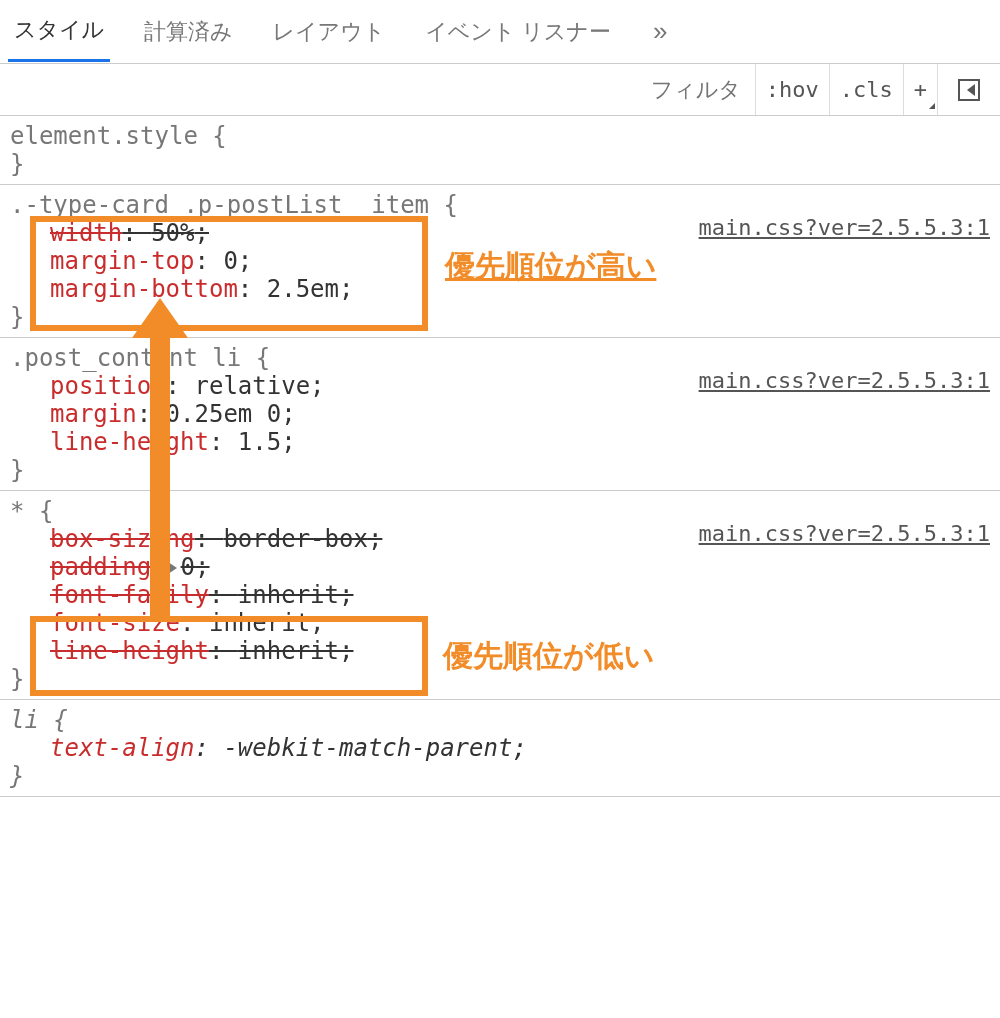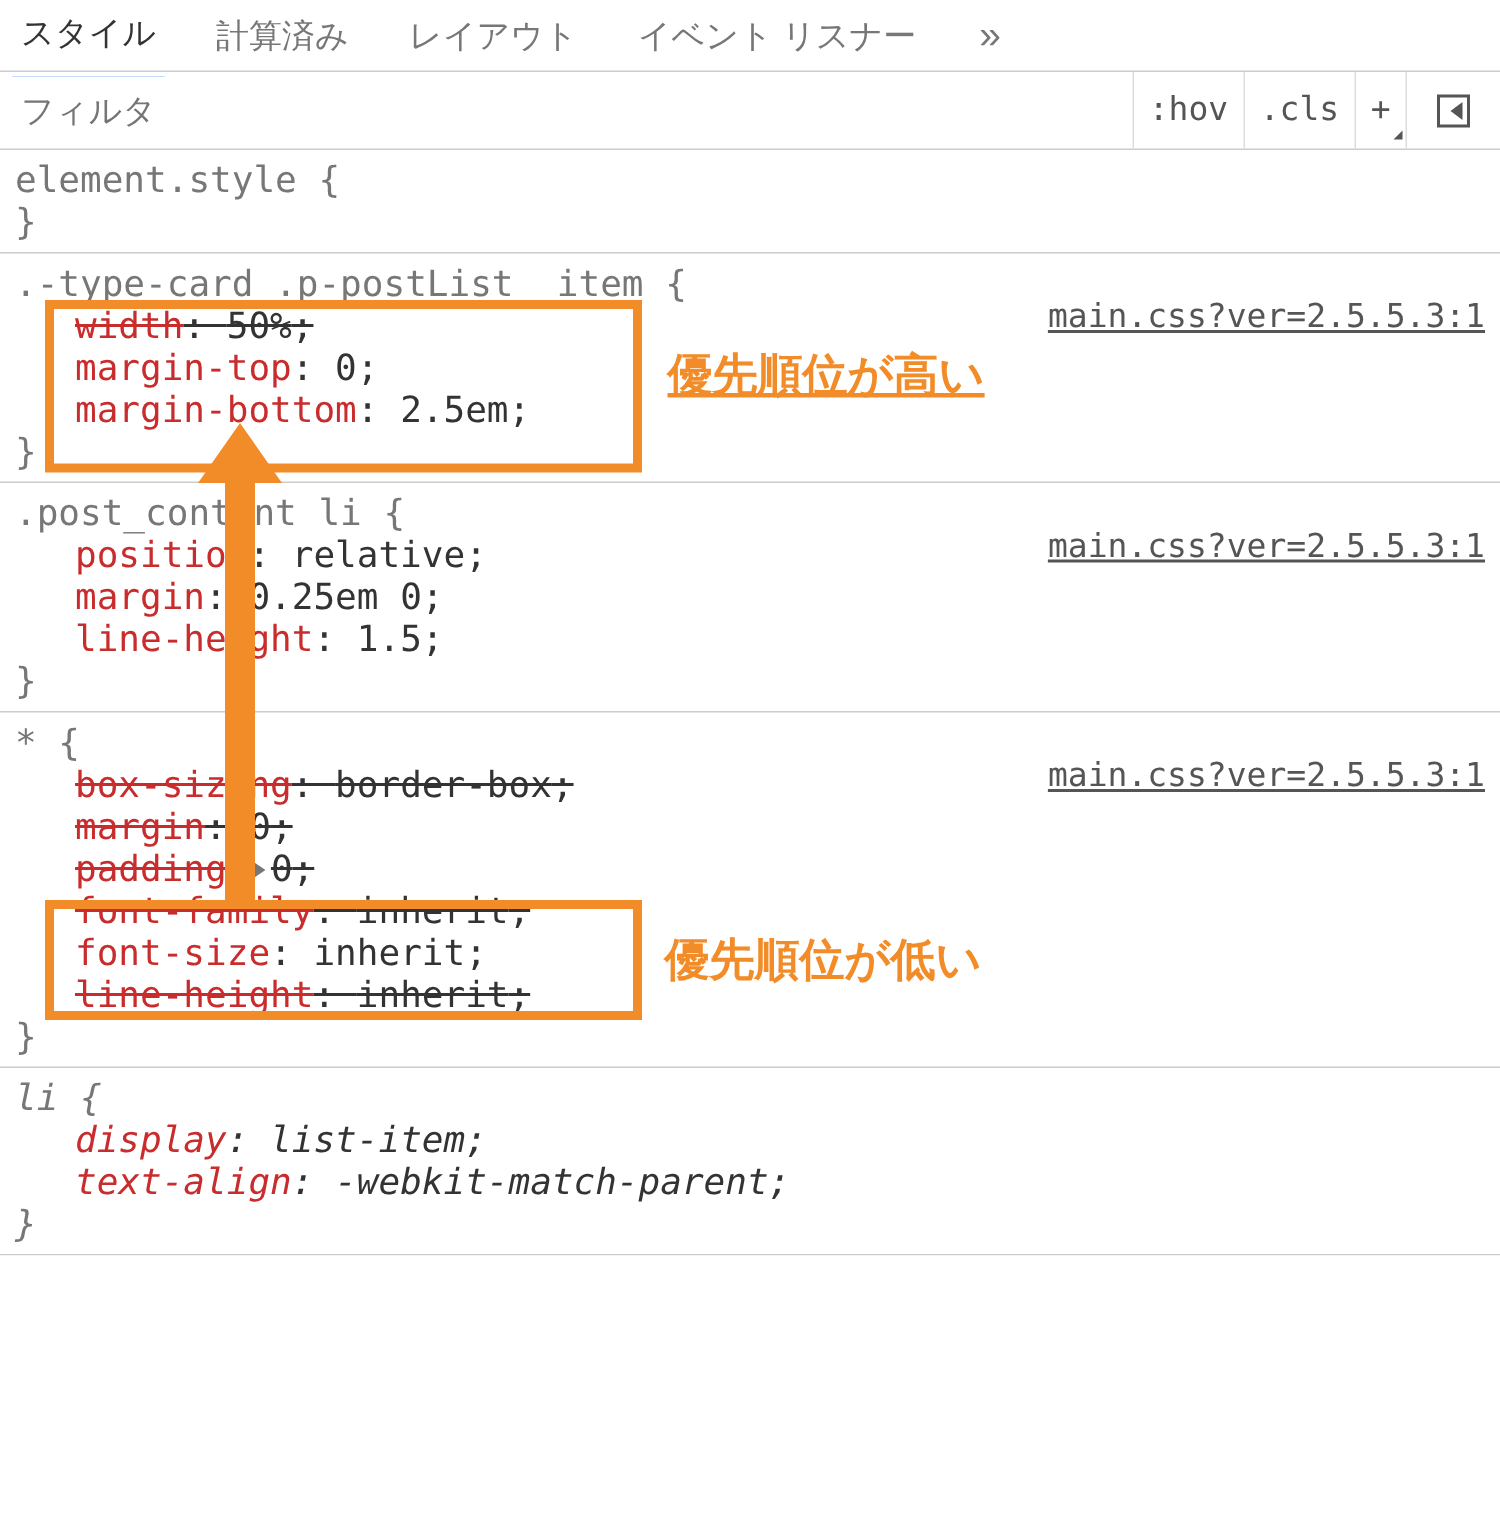--- a/index.html
+++ b/index.html
@@ -8,21 +8,21 @@
     font-size: 22px;
     background: #fff;
     color: #333;
     width: 1000px;
   }
   .tabs {
     display: flex;
     align-items: center;
     border-bottom: 1px solid #ccc;
     padding: 0 8px;
-    height: 48px;
+    height: 64px;
     gap: 28px;
   }
   .tab {
     color: #777;
     padding: 14px 6px;
     cursor: pointer;
     white-space: nowrap;
   }
   .tab.active {
     color: #333;
@@ -35,20 +35,21 @@
     border-bottom: 1px solid #ccc;
     height: 52px;
   }
   .filter-input {
     flex: 1;
     border: none;
     outline: none;
     font-size: 22px;
     padding: 10px 14px;
     color: #888;
+    text-align: right;
   }
   .filter-btn {
     font-family: "Menlo","Consolas",monospace;
     font-size: 22px;
     color: #555;
     padding: 0 10px;
     border-left: 1px solid #ddd;
     height: 100%;
     display: flex;
     align-items: center;
@@ -190,31 +191,29 @@
     <div class="decl"><span class="prop">position</span>: <span class="val">relative</span>;</div>
     <div class="decl"><span class="prop">margin</span>: <span class="val">0.25em 0</span>;</div>
     <div class="decl"><span class="prop">line-height</span>: <span class="val">1.5</span>;</div>
     <span class="selector">}</span>
   </div>
 
   <div class="rule" id="rule3">
     <span class="source">main.css?ver=2.5.5.3:1</span>
     <span class="selector"><span>*</span> {</span>
     <div class="decl"><span class="prop strike">box-sizing</span><span class="strike">: </span><span class="val strike">border-box</span><span class="strike">;</span></div>
-    <div class="decl"><span class="prop strike">margin</span><span class="strike">:</span><span class="expand-tri"></span><span class="val strike">0</span><span class="strike">;</span></div>
     <div class="decl"><span class="prop strike">padding</span><span class="strike">:</span><span class="expand-tri"></span><span class="val strike">0</span><span class="strike">;</span></div>
     <div class="decl"><span class="prop strike">font-family</span><span class="strike">: </span><span class="val strike">inherit</span><span class="strike">;</span></div>
     <div class="decl"><span class="prop">font-size</span>: <span class="val">inherit</span>;</div>
     <div class="decl"><span class="prop strike">line-height</span><span class="strike">: </span><span class="val strike">inherit</span><span class="strike">;</span></div>
     <span class="selector">}</span>
   </div>
 
   <div class="rule">
     <span class="selector italic"><span>li</span> {</span>
-    <div class="decl italic"><span class="prop">display</span>: <span class="val">list-item</span>;</div>
     <div class="decl italic"><span class="prop">text-align</span>: <span class="val">-webkit-match-parent</span>;</div>
     <span class="selector italic">}</span>
   </div>
 
   <div class="hl-box" style="left:30px; top:100px; width:398px; height:115px;"></div>
   <div class="anno-label" style="left:445px; top:130px;text-decoration:underline;">優先順位が高い</div>
 
   <div class="hl-box" style="left:30px; top:500px; width:398px; height:80px;"></div>
   <div class="anno-label" style="left:443px; top:520px;">優先順位が低い</div>
 

